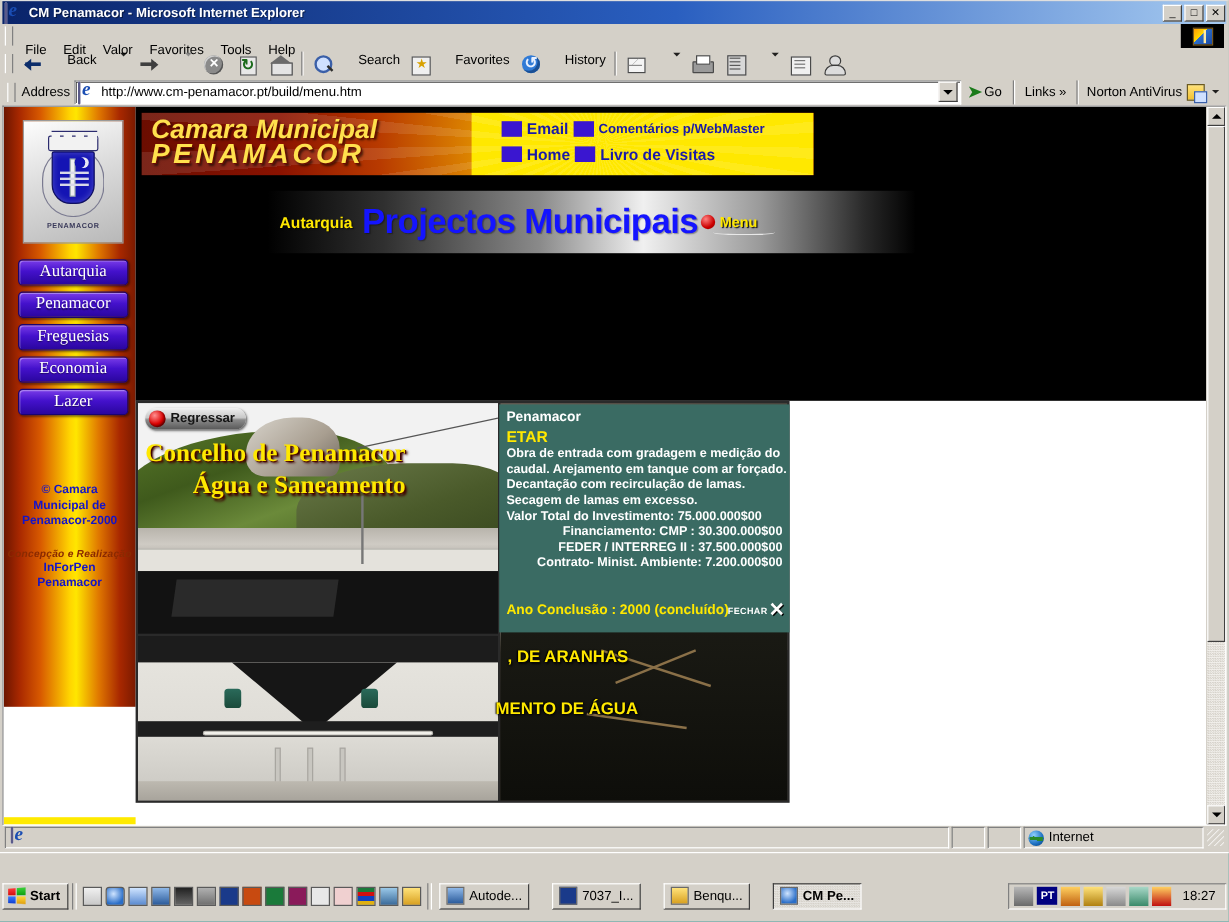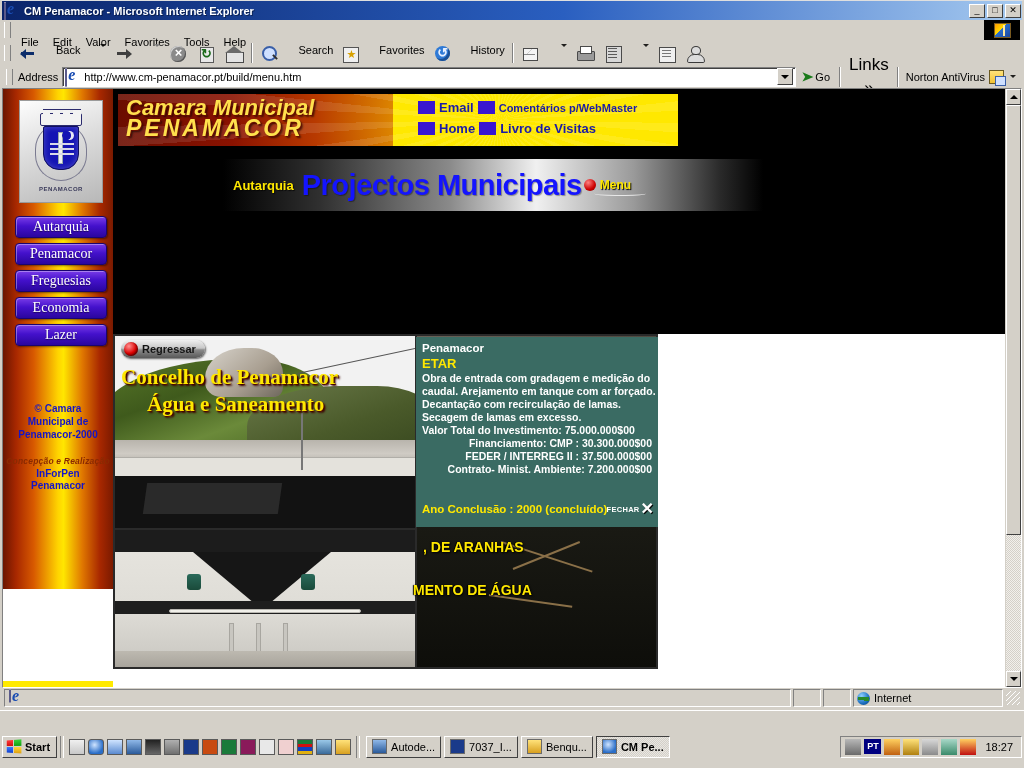--- a/index.html
+++ b/index.html
@@ -251,21 +251,21 @@
   }
   .addr-drop {
     width: 16px; height: 17px; flex:0 0 16px; margin-right:1px;
     background:#d4d0c8; border:1px solid; border-color:#fff #404040 #404040 #fff;
     display:flex; align-items:center; justify-content:center;
   }
   .addr-drop i { width:0;height:0;border-left:4px solid transparent;
                  border-right:4px solid transparent;border-top:4px solid #000; display:block;}
   .go-btn { display:flex; align-items:center; gap:2px; font-size:11px; padding:0 6px; cursor:default;}
   .go-arrow { color:#1a7a1a; font-size:13px; font-weight:bold; transform: scaleX(1.1); }
-  .links-btn { display:flex; align-items:center; gap:3px; font-size:17px; padding:0 5px; cursor:default;flex-direction:column;}
+  .links-btn { display:flex; align-items:center; gap:3px; font-size:11px; padding:0 5px; cursor:default;}
   .nav-btn { display:flex; align-items:center; gap:4px; font-size:11px; padding:0 4px; cursor:default;}
   .nav-ico {
     width:15px;height:14px;
     background:linear-gradient(#ffe27a,#f2c233);
     border:1px solid #6b5a20; position:relative;
   }
   .nav-ico::after{
     content:""; position:absolute; right:-3px; bottom:-3px; width:9px;height:8px;
     background:#cfe0ff; border:1px solid #3a5fa8;
   }
@@ -540,21 +540,21 @@
   }
   .cap-aranhas { left:310px; top:205px; font-size:14px; }
   .cap-agua    { left:300px; top:248px; font-size:14px; }
 
   .title-overlay {
     position:absolute; left:8px; top:30px; z-index:7;
     font-family:"Liberation Serif", serif; font-weight:bold;
     color:#ffe800; font-size:21px; line-height:27px;
     text-shadow: 2px 2px 2px #3a0000, 1px 1px 0 #6b2000;
   }
-  .title-overlay .l2 { padding-left: 26px; }
+  .title-overlay .l2 { padding-left: 26px; text-align: right; }
 
   .regressar {
     position:absolute; left:8px; top:6px; z-index:8;
     display:flex; align-items:center; gap:4px;
     background: linear-gradient(#f0f0f0 0%, #c8c8c8 45%, #8a8a8a 55%, #585858 100%);
     border-radius: 11px; padding: 2px 9px 2px 3px;
     box-shadow: 1px 1px 2px rgba(0,0,0,.6);
     cursor:pointer;
   }
   .reg-dot {
@@ -658,21 +658,21 @@
       linear-gradient(#ff3a3a,#d01010) 0 0/7px 6px no-repeat,
       linear-gradient(#3ad03a,#10a010) 8px 0/7px 6px no-repeat,
       linear-gradient(#3a7aff,#1040d0) 0 7px/7px 6px no-repeat,
       linear-gradient(#ffd83a,#e0a010) 8px 7px/7px 6px no-repeat;
     transform: perspective(20px) rotateY(-12deg);
   }
   .tb-sep { width:4px; height:22px; margin:0 3px;
             border-left:1px solid #808080; border-right:1px solid #fff; flex:0 0 auto;}
   .quick { display:flex; align-items:center; gap:3px; padding:0 2px; flex:0 0 auto;}
   .qi { width:16px; height:16px; border:1px solid #5a5a5a; position:relative; }
-  .tasks { display:flex; align-items:center; gap:3px; flex:1 1 auto; padding:0 3px; min-width:0;}
+  .tasks { display:flex; align-items:center; gap:19px; flex:1 1 auto; padding:0 3px; min-width:0;}
   .taskbtn {
     display:flex; align-items:center; gap:4px; height:22px; padding:0 5px;
     background:#d4d0c8; border:1px solid; border-color:#fff #404040 #404040 #fff;
     font-size:11px; color:#000; cursor:pointer; max-width:88px; white-space:nowrap;
     overflow:hidden; flex:0 0 auto;
   }
   .taskbtn.active {
     border-color:#404040 #fff #fff #404040;
     background: repeating-conic-gradient(#d4d0c8 0% 25%, #e8e6e2 0% 50%) 0 0/2px 2px;
     font-weight:bold;

